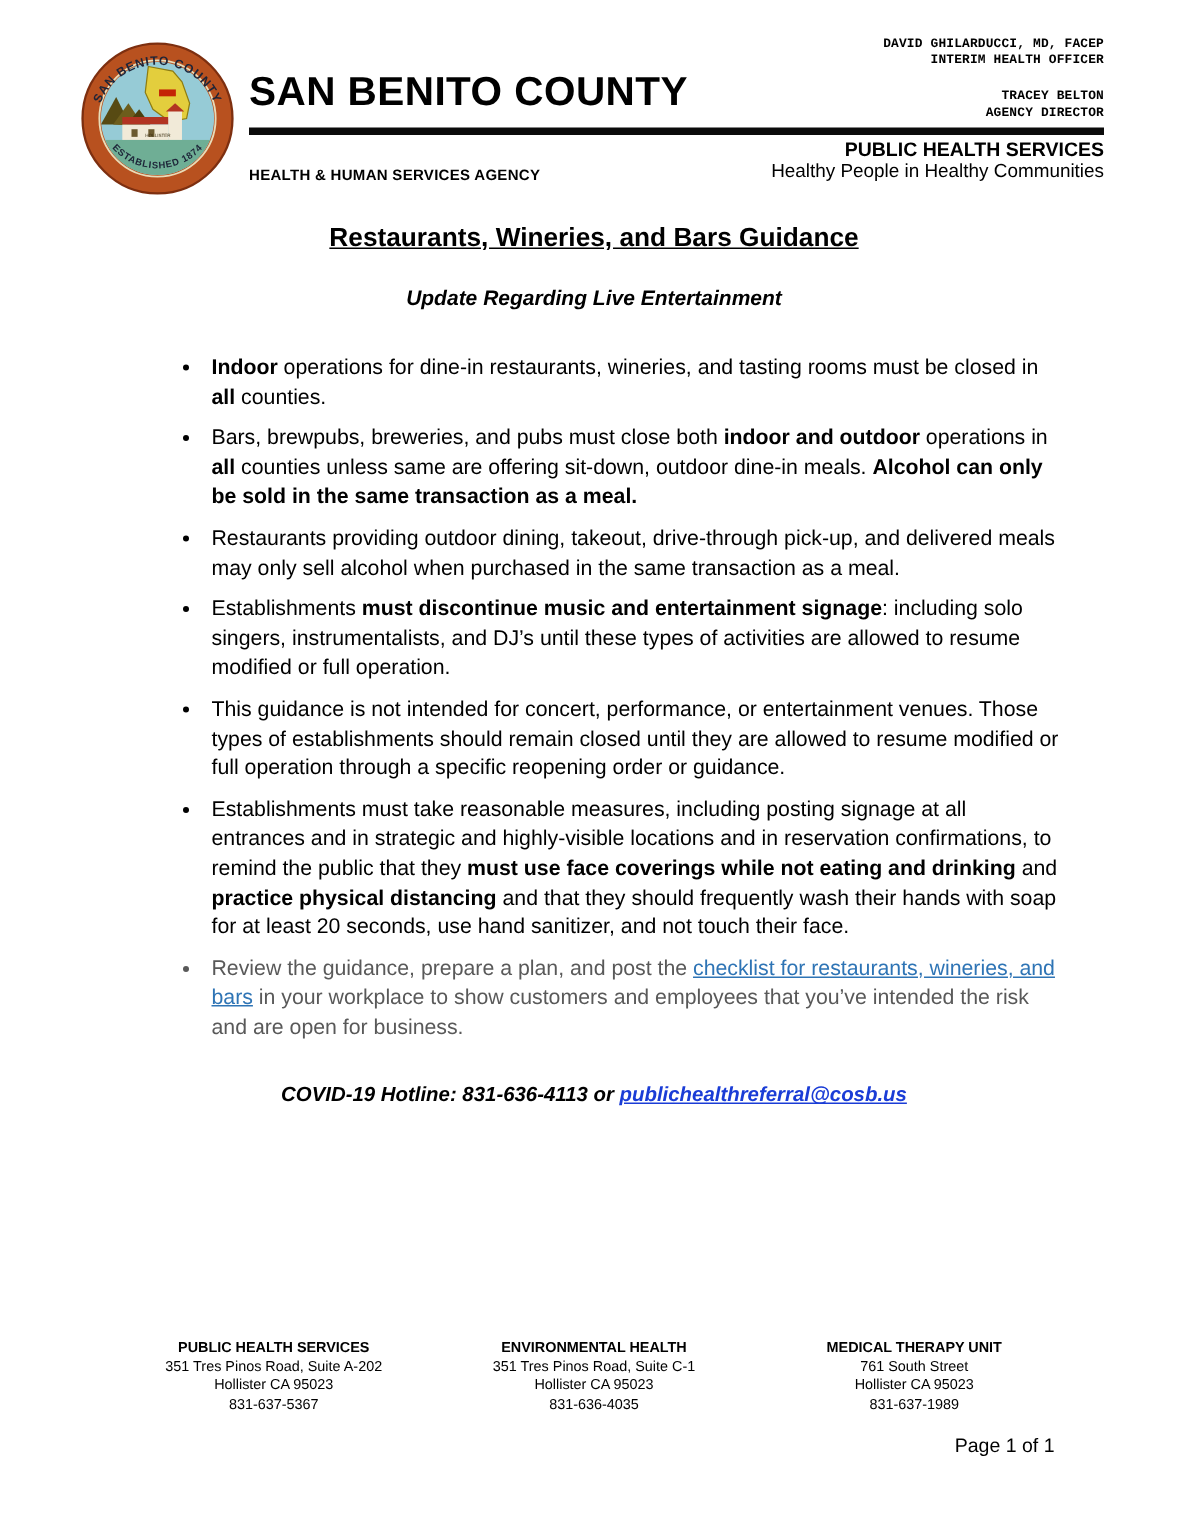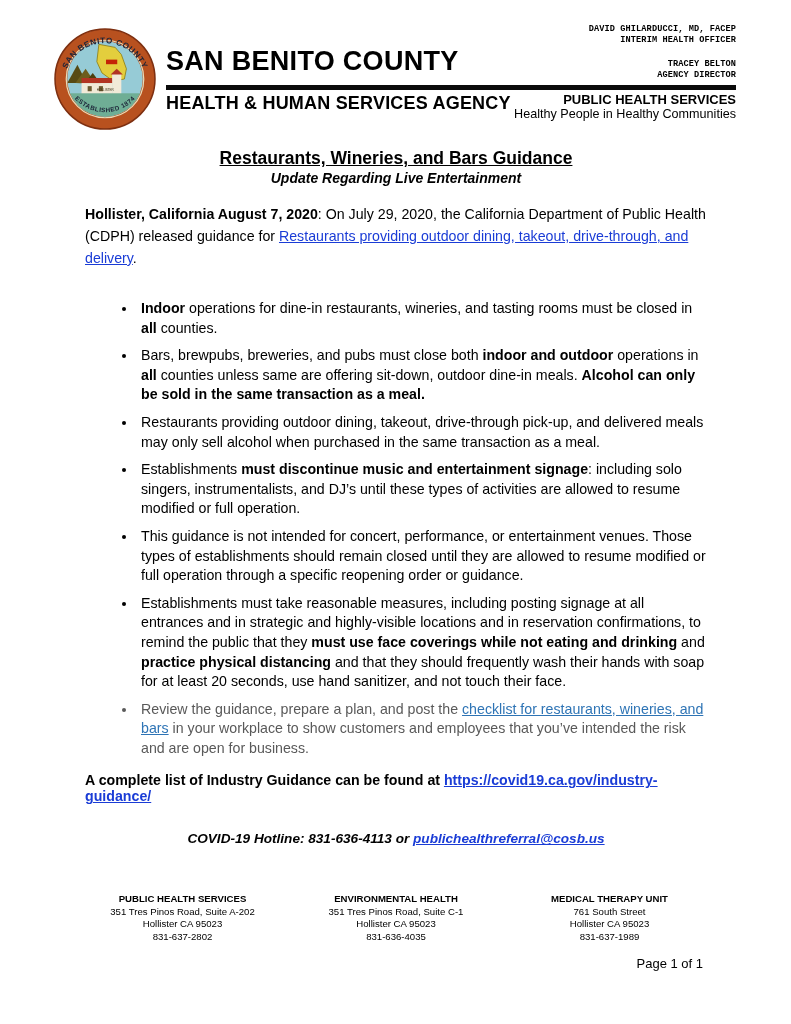--- a/index.html
+++ b/index.html
@@ -8,30 +8,30 @@
     width:791px; height:1024px;
     font-family:"Liberation Sans", sans-serif;
     color:#000;
   }
   .page { position:relative; width:791px; height:1024px; background:#fff; overflow:hidden; }
 
   
   .seal { position:absolute; left:54px; top:28px; width:102px; height:102px; }
   .county-title { position:absolute; left:166px; top:46px; font-size:27px; font-weight:bold; letter-spacing:.3px; white-space:nowrap; }
   .header-divider { position:absolute; left:166px; right:55px; top:85px; height:5px; background:#0b0b0b; }
-  .agency-name { position:absolute; left:166px; top:93px; font-size:18px; font-weight:bold; letter-spacing:.2px; white-space:nowrap; }
+  .agency-name { position:absolute; left:166px; top:112px; font-size:10px; font-weight:bold; letter-spacing:.2px; white-space:nowrap; }
   .officials { position:absolute; right:55px; top:24px; text-align:right; font-size:8.6px; font-weight:bold; line-height:10.5px; letter-spacing:.1px;font-family:Liberation Mono, monospace; }
   .official { margin-bottom:14px; }
   .department { position:absolute; right:55px; top:92px; font-size:13px; font-weight:bold; white-space:nowrap; }
   .tagline { position:absolute; right:55px; top:107px; font-size:12.6px; white-space:nowrap; }
 
   
   .content { position:absolute; left:85px; top:148px; width:622px; }
   .doc-title { text-align:center; font-size:17.5px; font-weight:bold; text-decoration:underline; }
-  .doc-subtitle { text-align:center; font-size:14px; font-weight:bold; font-style:italic; margin-top:1px; }
+  .doc-subtitle { text-align:center; font-size:14px; font-weight:bold; font-style:italic; margin-top:21px; }
   .intro { margin-top:17px; font-size:14.2px; line-height:22px; }
   .b { font-weight:bold; }
   .i { font-style:italic; }
   a.lnk { color:var(--link-blue); text-decoration:underline; cursor:pointer; }
   a.lnk.lt { color:var(--link-light-blue); }
   ul.bullets { margin-top:30px; padding-left:52px; }
   ul.bullets li { margin-bottom:8px; font-size:14.2px; line-height:19.6px; padding-left:4px; }
   ul.bullets li.gray { color:var(--gray-text); }
   .industry { margin-top:14px; font-size:14.2px; }
   .hotline { margin-top:27px; text-align:center; font-size:13.6px; }
@@ -96,43 +96,41 @@
     </div>
   </div>
 
   <div class="department">PUBLIC HEALTH SERVICES</div>
   <div class="tagline">Healthy People in Healthy Communities</div>
 
   <div class="content">
     <div class="doc-title">Restaurants, Wineries, and Bars Guidance</div>
     <div class="doc-subtitle">Update Regarding Live Entertainment</div>
 
-    <p class="intro"><span class="b">Hollister, California August 7, 2020</span><span>: On July 29, 2020, the California Department of Public Health (CDPH) released guidance for </span><a class="lnk" href="#">Restaurants providing outdoor dining, takeout, drive-through, and delivery</a><span>.</span></p>
 
     <ul class="bullets">
       <li><span class="b">Indoor</span><span> operations for dine-in restaurants, wineries, and tasting rooms must be closed in </span><span class="b">all</span><span> counties.</span></li>
       <li><span>Bars, brewpubs, breweries, and pubs must close both </span><span class="b">indoor and outdoor</span><span> operations in </span><span class="b">all</span><span> counties unless same are offering sit-down, outdoor dine-in meals. </span><span class="b">Alcohol can only be sold in the same transaction as a meal.</span></li>
       <li><span>Restaurants providing outdoor dining, takeout, drive-through pick-up, and delivered meals may only sell alcohol when purchased in the same transaction as a meal.</span></li>
       <li><span>Establishments </span><span class="b">must discontinue music and entertainment signage</span><span>: including solo singers, instrumentalists, and DJ’s until these types of activities are allowed to resume modified or full operation.</span></li>
       <li><span>This guidance is not intended for concert, performance, or entertainment venues. Those types of establishments should remain closed until they are allowed to resume modified or full operation through a specific reopening order or guidance.</span></li>
       <li><span>Establishments must take reasonable measures, including posting signage at all entrances and in strategic and highly-visible locations and in reservation confirmations, to remind the public that they </span><span class="b">must use face coverings while not eating and drinking</span><span> and </span><span class="b">practice physical distancing</span><span> and that they should frequently wash their hands with soap for at least 20 seconds, use hand sanitizer, and not touch their face.</span></li>
       <li class="gray"><span>Review the guidance, prepare a plan, and post the </span><a class="lnk lt" href="#">checklist for restaurants, wineries, and bars</a><span> in your workplace to show customers and employees that you’ve intended the risk and are open for business.</span></li>
     </ul>
 
-    <p class="industry"><span class="b">A complete list of Industry Guidance can be found at </span><a class="lnk b" href="#">https://covid19.ca.gov/industry-guidance/</a></p>
 
     <p class="hotline"><span class="b i">COVID-19 Hotline: 831-636-4113 or </span><a class="lnk b i" href="#">publichealthreferral@cosb.us</a></p>
   </div>
 
   <div class="offices">
     <div class="office">
       <div class="office-name">PUBLIC HEALTH SERVICES</div>
       <div>351 Tres Pinos Road, Suite A-202</div>
       <div>Hollister CA 95023</div>
-      <div>831-637-2802</div>
+      <div>831-637-5367</div>
     </div>
     <div class="office">
       <div class="office-name">ENVIRONMENTAL HEALTH</div>
       <div>351 Tres Pinos Road, Suite C-1</div>
       <div>Hollister CA 95023</div>
       <div>831-636-4035</div>
     </div>
     <div class="office">
       <div class="office-name">MEDICAL THERAPY UNIT</div>
       <div>761 South Street</div>

